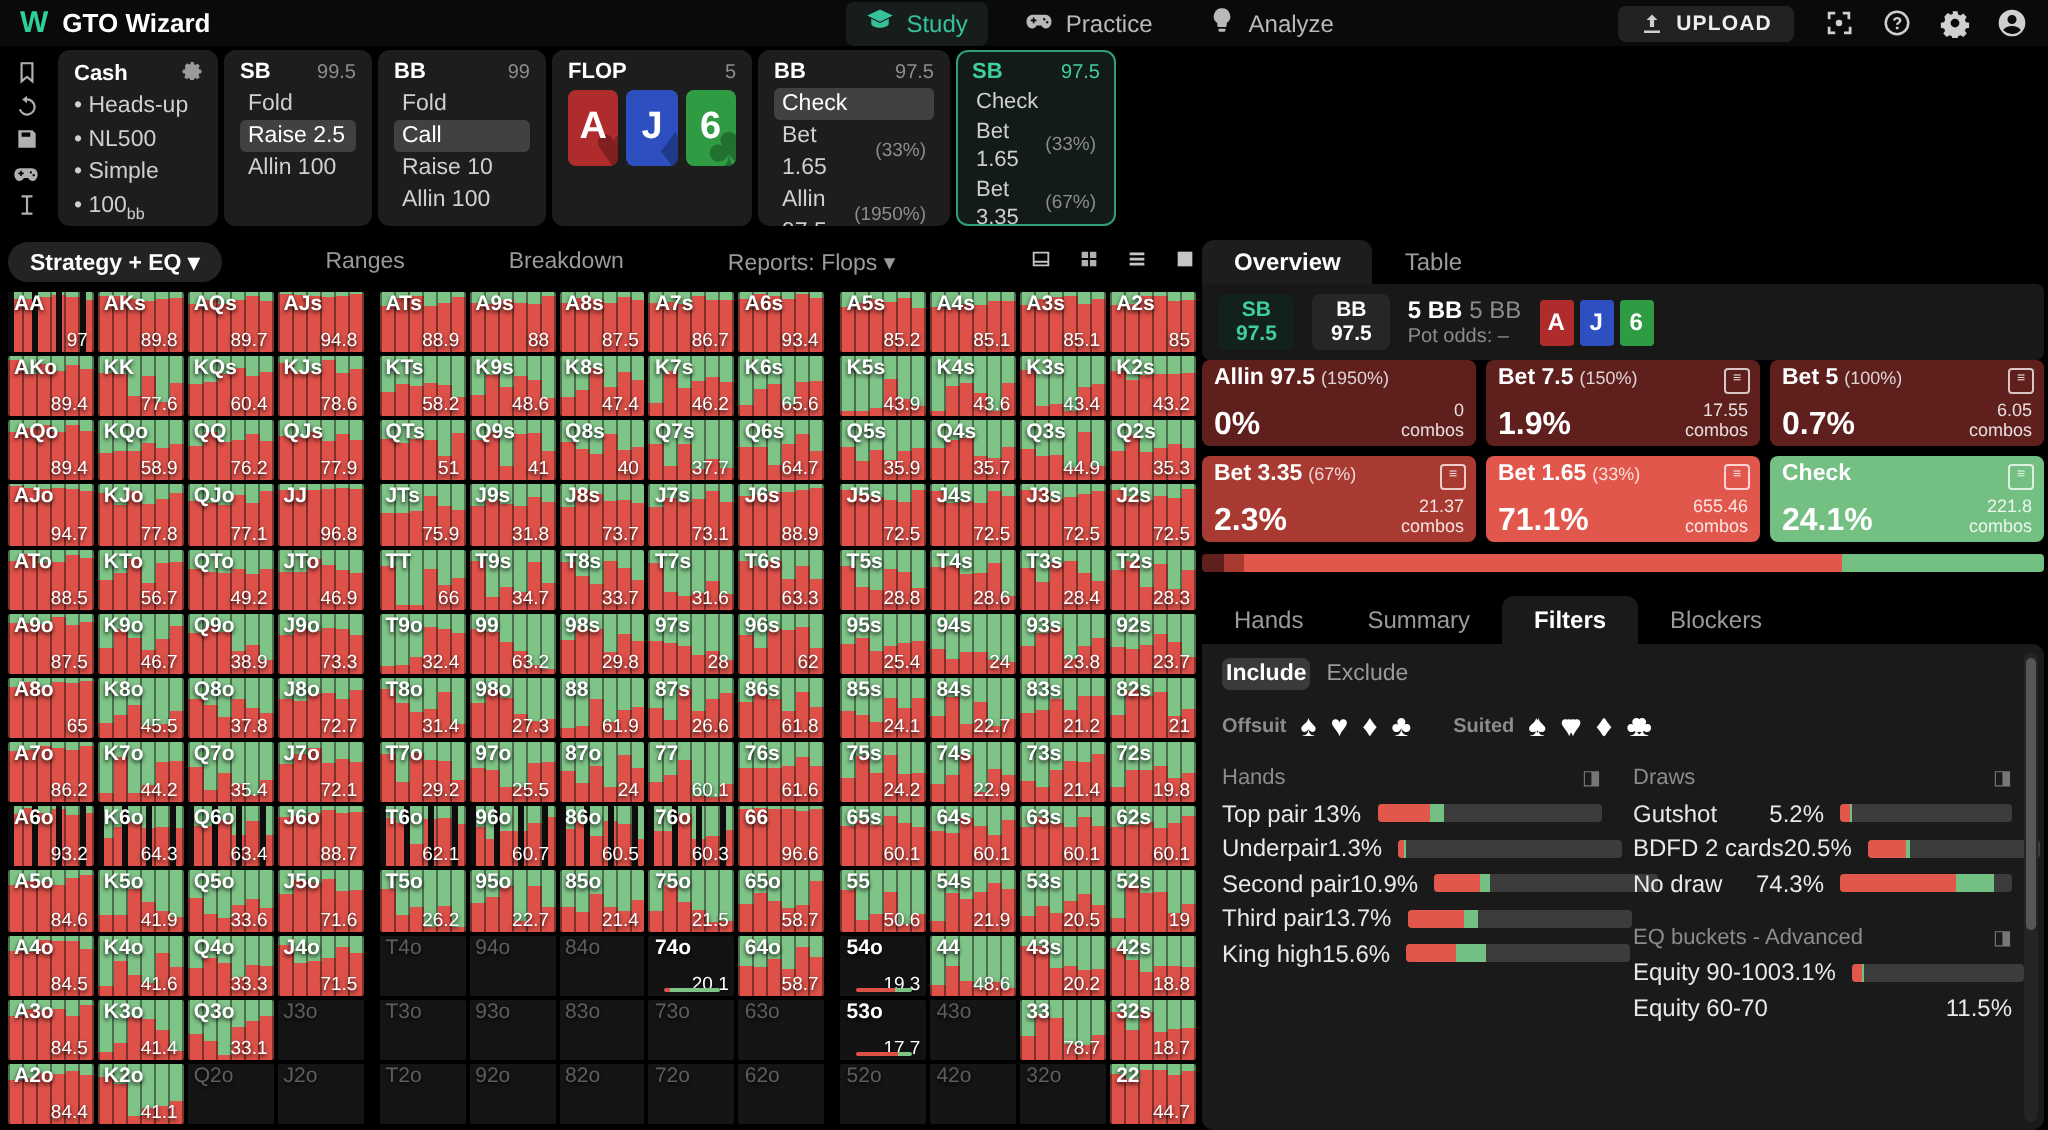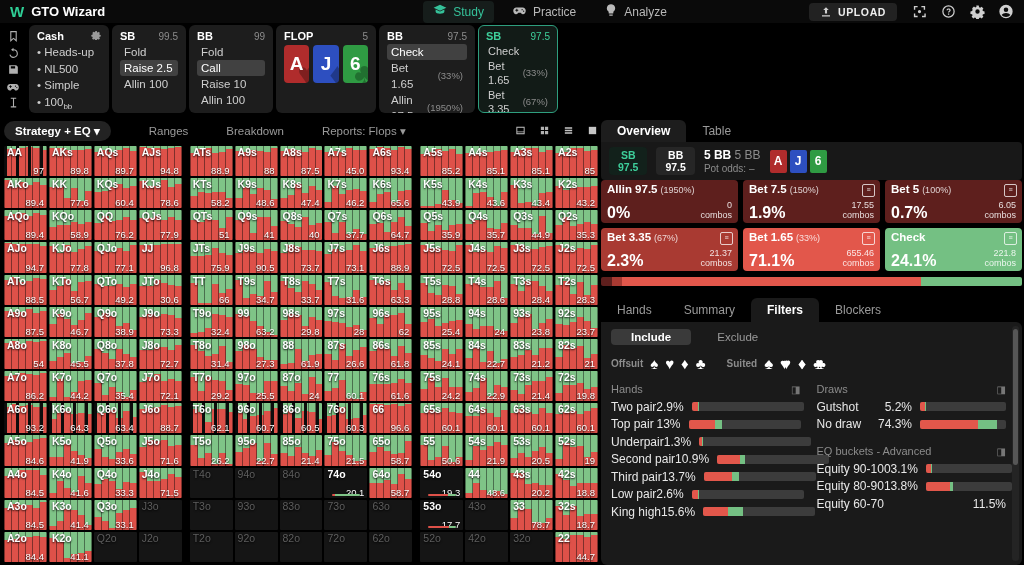--- a/index.html
+++ b/index.html
@@ -35,21 +35,21 @@
   .cardrow{display:flex;gap:4px;margin-top:3px}
   .pcard{width:27px;height:38px;border-radius:4px;display:flex;align-items:center;justify-content:center;
     font-weight:bold;font-size:19px;position:relative;overflow:hidden}
   .pcard .wm{position:absolute;right:-7px;bottom:-10px;font-size:32px;color:rgba(0,0,0,.28)}
   .panel.selp{border:1px solid #2e9e7e;background:#121b17;padding:4px 7px}
   .panel.selp .hd{color:#3ecf9b}
   .panel.selp .hd .stk{color:#3ecf9b}
   .panel.selp .pit{line-height:14.5px;font-size:11px;padding:0 2px}
   
   #lp{position:absolute;left:4px;top:120px;width:594px;height:442px}
-  #lp-tabs{height:22px;display:flex;align-items:center;gap:38px;font-size:11.5px;color:#9a9a9a}
+  #lp-tabs{height:22px;display:flex;align-items:center;gap:52px;font-size:11.5px;color:#9a9a9a}
   .lpill{background:#232323;border-radius:12px;padding:3px 11px;color:#fff;font-weight:bold;cursor:pointer}
   .ltab{cursor:pointer}
   #view-icons{margin-left:auto;display:flex;gap:13px;color:#c5c5c5;align-items:center}
   #view-icons svg{width:11px;height:11px;cursor:pointer}
   #matrix{position:absolute;left:0;top:26px;width:594px;height:416px;display:grid;
     grid-template-columns:repeat(4,1fr) 4px repeat(5,1fr) 4px repeat(4,1fr);
     grid-template-rows:repeat(13,1fr);gap:2px}
   .cell{position:relative;border-radius:1px;overflow:hidden;cursor:pointer;background-repeat:no-repeat}
   .cell .cl{position:absolute;top:0px;left:3px;font-size:10.5px;font-weight:bold;
     text-shadow:0 1px 2px rgba(0,0,0,.9)}
@@ -86,21 +86,21 @@
   .acard .big{position:absolute;left:6px;bottom:1px;font-size:16px;font-weight:bold}
   .acard .cmb{position:absolute;right:6px;bottom:3px;text-align:right;font-size:9px;color:rgba(255,255,255,.85);line-height:9.5px}
   .acard .note{position:absolute;top:4px;right:5px;width:11px;height:11px;border:1px solid rgba(255,255,255,.75);
     border-radius:2px;font-size:7px;line-height:10px;text-align:center;color:rgba(255,255,255,.85)}
   #sbar{height:9px;border-radius:2px;overflow:hidden;display:flex;margin-top:6px}
   #subtabs{display:flex;font-size:12px;color:#9a9a9a;margin-top:12px;align-items:flex-end}
   .stab{padding:5px 16px;cursor:pointer}
   .stab.active{background:#1a1a1a;border-radius:6px 6px 0 0;color:#fff;font-weight:bold}
   #fpanel{background:#1a1a1a;border-radius:0 6px 6px 6px;padding:7px 16px 4px 10px;flex:1;position:relative;overflow:hidden}
   .ie-row{display:flex;gap:6px;align-items:center}
-  .iepill{font-size:11.5px;padding:2px 20px;border-radius:4px;color:#9a9a9a;cursor:pointer}
+  .iepill{font-size:11.5px;padding:2px 2px;border-radius:4px;color:#9a9a9a;cursor:pointer}
   .iepill.on{background:#3a3a3a;color:#fff;font-weight:bold}
   .suitrow{display:flex;align-items:center;gap:7px;margin:8px 0 6px;height:20px}
   .suitlbl{font-size:10px;font-weight:bold;color:#8c8c8c}
   .suitbtn{font-size:15px;color:#fff;cursor:pointer;line-height:15px}
   .suitbtn.pair{letter-spacing:-7px;margin-right:7px}
   .fcols{display:flex;gap:16px}
   .fcol{flex:1;min-width:0}
   .shead{display:flex;justify-content:space-between;align-items:center;font-size:11px;color:#8c8c8c;margin:4px 0 3px}
   .shead .tgl{cursor:pointer;font-size:10px;color:#777}
   .frow{display:flex;align-items:center;height:17.5px}
@@ -342,21 +342,21 @@
       <div class="cell" style="background-image: repeating-linear-gradient(90deg, rgba(8, 8, 8, 0.45) 0px, rgba(8, 8, 8, 0.45) 1px, rgba(0, 0, 0, 0) 1px, rgba(0, 0, 0, 0) 7px), linear-gradient(rgb(127, 196, 135) 17.6%, rgb(222, 81, 73) 17.6%), linear-gradient(rgb(127, 196, 135) 19.7%, rgb(222, 81, 73) 19.7%), linear-gradient(rgb(127, 196, 135) 13.8%, rgb(222, 81, 73) 13.8%), linear-gradient(rgb(127, 196, 135) 18.3%, rgb(222, 81, 73) 18.3%), linear-gradient(rgb(127, 196, 135) 20.3%, rgb(222, 81, 73) 20.3%), linear-gradient(rgb(127, 196, 135) 6.1%, rgb(222, 81, 73) 6.1%); background-size: 100% 100%, 18.7% 100%, 18.7% 100%, 18.7% 100%, 18.7% 100%, 18.7% 100%, 18.7% 100%; background-position: 0px 0px, 0% 0px, 20% 0px, 40% 0px, 60% 0px, 80% 0px, 100% 0px;">
         <span class="cl">A9s</span>
         <span class="cv">88</span>
       </div>
       <div class="cell" style="background-image: repeating-linear-gradient(90deg, rgba(8, 8, 8, 0.45) 0px, rgba(8, 8, 8, 0.45) 1px, rgba(0, 0, 0, 0) 1px, rgba(0, 0, 0, 0) 7px), linear-gradient(rgb(127, 196, 135) 18.2%, rgb(222, 81, 73) 18.2%), linear-gradient(rgb(127, 196, 135) 9.4%, rgb(222, 81, 73) 9.4%), linear-gradient(rgb(127, 196, 135) 12.2%, rgb(222, 81, 73) 12.2%), linear-gradient(rgb(127, 196, 135) 19.1%, rgb(222, 81, 73) 19.1%), linear-gradient(rgb(127, 196, 135) 8.3%, rgb(222, 81, 73) 8.3%), linear-gradient(rgb(127, 196, 135) 14.1%, rgb(222, 81, 73) 14.1%); background-size: 100% 100%, 18.7% 100%, 18.7% 100%, 18.7% 100%, 18.7% 100%, 18.7% 100%, 18.7% 100%; background-position: 0px 0px, 0% 0px, 20% 0px, 40% 0px, 60% 0px, 80% 0px, 100% 0px;">
         <span class="cl">A8s</span>
         <span class="cv">87.5</span>
       </div>
       <div class="cell" style="background-image: repeating-linear-gradient(90deg, rgba(8, 8, 8, 0.45) 0px, rgba(8, 8, 8, 0.45) 1px, rgba(0, 0, 0, 0) 1px, rgba(0, 0, 0, 0) 7px), linear-gradient(rgb(127, 196, 135) 18.8%, rgb(222, 81, 73) 18.8%), linear-gradient(rgb(127, 196, 135) 17.2%, rgb(222, 81, 73) 17.2%), linear-gradient(rgb(127, 196, 135) 20.5%, rgb(222, 81, 73) 20.5%), linear-gradient(rgb(127, 196, 135) 6.6%, rgb(222, 81, 73) 6.6%), linear-gradient(rgb(127, 196, 135) 14%, rgb(222, 81, 73) 14%), linear-gradient(rgb(127, 196, 135) 13%, rgb(222, 81, 73) 13%); background-size: 100% 100%, 18.7% 100%, 18.7% 100%, 18.7% 100%, 18.7% 100%, 18.7% 100%, 18.7% 100%; background-position: 0px 0px, 0% 0px, 20% 0px, 40% 0px, 60% 0px, 80% 0px, 100% 0px;">
         <span class="cl">A7s</span>
-        <span class="cv">45.0</span>
+        <span class="cv">86.7</span>
       </div>
       <div class="cell" style="background-image: repeating-linear-gradient(90deg, rgba(8, 8, 8, 0.45) 0px, rgba(8, 8, 8, 0.45) 1px, rgba(0, 0, 0, 0) 1px, rgba(0, 0, 0, 0) 7px), linear-gradient(rgb(127, 196, 135) 11.4%, rgb(222, 81, 73) 11.4%), linear-gradient(rgb(127, 196, 135) 4.1%, rgb(222, 81, 73) 4.1%), linear-gradient(rgb(127, 196, 135) 6.3%, rgb(222, 81, 73) 6.3%), linear-gradient(rgb(127, 196, 135) 11.8%, rgb(222, 81, 73) 11.8%), linear-gradient(rgb(127, 196, 135) 3.3%, rgb(222, 81, 73) 3.3%), linear-gradient(rgb(127, 196, 135) 10.6%, rgb(222, 81, 73) 10.6%); background-size: 100% 100%, 18.7% 100%, 18.7% 100%, 18.7% 100%, 18.7% 100%, 18.7% 100%, 18.7% 100%; background-position: 0px 0px, 0% 0px, 20% 0px, 40% 0px, 60% 0px, 80% 0px, 100% 0px;">
         <span class="cl">A6s</span>
         <span class="cv">93.4</span>
       </div>
       <div></div>
       <div class="cell" style="background-image: repeating-linear-gradient(90deg, rgba(8, 8, 8, 0.45) 0px, rgba(8, 8, 8, 0.45) 1px, rgba(0, 0, 0, 0) 1px, rgba(0, 0, 0, 0) 7px), linear-gradient(rgb(127, 196, 135) 25.1%, rgb(222, 81, 73) 25.1%), linear-gradient(rgb(127, 196, 135) 18.4%, rgb(222, 81, 73) 18.4%), linear-gradient(rgb(127, 196, 135) 11.4%, rgb(222, 81, 73) 11.4%), linear-gradient(rgb(127, 196, 135) 16.2%, rgb(222, 81, 73) 16.2%), linear-gradient(rgb(127, 196, 135) 9.7%, rgb(222, 81, 73) 9.7%), linear-gradient(rgb(127, 196, 135) 27.4%, rgb(222, 81, 73) 27.4%); background-size: 100% 100%, 18.7% 100%, 18.7% 100%, 18.7% 100%, 18.7% 100%, 18.7% 100%, 18.7% 100%; background-position: 0px 0px, 0% 0px, 20% 0px, 40% 0px, 60% 0px, 80% 0px, 100% 0px;">
         <span class="cl">A5s</span>
         <span class="cv">85.2</span>
       </div>
@@ -496,21 +496,21 @@
         <span class="cl">JJ</span>
         <span class="cv">96.8</span>
       </div>
       <div></div>
       <div class="cell" style="background-image: repeating-linear-gradient(90deg, rgba(8, 8, 8, 0.45) 0px, rgba(8, 8, 8, 0.45) 1px, rgba(0, 0, 0, 0) 1px, rgba(0, 0, 0, 0) 7px), linear-gradient(rgb(127, 196, 135) 46.3%, rgb(222, 81, 73) 46.3%), linear-gradient(rgb(127, 196, 135) 46.5%, rgb(222, 81, 73) 46.5%), linear-gradient(rgb(127, 196, 135) 43.2%, rgb(222, 81, 73) 43.2%), linear-gradient(rgb(127, 196, 135) 19.4%, rgb(222, 81, 73) 19.4%), linear-gradient(rgb(127, 196, 135) 35.9%, rgb(222, 81, 73) 35.9%), linear-gradient(rgb(127, 196, 135) 41.6%, rgb(222, 81, 73) 41.6%); background-size: 100% 100%, 18.7% 100%, 18.7% 100%, 18.7% 100%, 18.7% 100%, 18.7% 100%, 18.7% 100%; background-position: 0px 0px, 0% 0px, 20% 0px, 40% 0px, 60% 0px, 80% 0px, 100% 0px;">
         <span class="cl">JTs</span>
         <span class="cv">75.9</span>
       </div>
       <div class="cell" style="background-image: repeating-linear-gradient(90deg, rgba(8, 8, 8, 0.45) 0px, rgba(8, 8, 8, 0.45) 1px, rgba(0, 0, 0, 0) 1px, rgba(0, 0, 0, 0) 7px), linear-gradient(rgb(127, 196, 135) 35.5%, rgb(222, 81, 73) 35.5%), linear-gradient(rgb(127, 196, 135) 26.2%, rgb(222, 81, 73) 26.2%), linear-gradient(rgb(127, 196, 135) 31.7%, rgb(222, 81, 73) 31.7%), linear-gradient(rgb(127, 196, 135) 35.8%, rgb(222, 81, 73) 35.8%), linear-gradient(rgb(127, 196, 135) 21.5%, rgb(222, 81, 73) 21.5%), linear-gradient(rgb(127, 196, 135) 29.8%, rgb(222, 81, 73) 29.8%); background-size: 100% 100%, 18.7% 100%, 18.7% 100%, 18.7% 100%, 18.7% 100%, 18.7% 100%, 18.7% 100%; background-position: 0px 0px, 0% 0px, 20% 0px, 40% 0px, 60% 0px, 80% 0px, 100% 0px;">
         <span class="cl">J9s</span>
-        <span class="cv">90.5</span>
+        <span class="cv">31.8</span>
       </div>
       <div class="cell" style="background-image: repeating-linear-gradient(90deg, rgba(8, 8, 8, 0.45) 0px, rgba(8, 8, 8, 0.45) 1px, rgba(0, 0, 0, 0) 1px, rgba(0, 0, 0, 0) 7px), linear-gradient(rgb(127, 196, 135) 36.5%, rgb(222, 81, 73) 36.5%), linear-gradient(rgb(127, 196, 135) 9.1%, rgb(222, 81, 73) 9.1%), linear-gradient(rgb(127, 196, 135) 15.4%, rgb(222, 81, 73) 15.4%), linear-gradient(rgb(127, 196, 135) 26.8%, rgb(222, 81, 73) 26.8%), linear-gradient(rgb(127, 196, 135) 26.6%, rgb(222, 81, 73) 26.6%), linear-gradient(rgb(127, 196, 135) 30.3%, rgb(222, 81, 73) 30.3%); background-size: 100% 100%, 18.7% 100%, 18.7% 100%, 18.7% 100%, 18.7% 100%, 18.7% 100%, 18.7% 100%; background-position: 0px 0px, 0% 0px, 20% 0px, 40% 0px, 60% 0px, 80% 0px, 100% 0px;">
         <span class="cl">J8s</span>
         <span class="cv">73.7</span>
       </div>
       <div class="cell" style="background-image: repeating-linear-gradient(90deg, rgba(8, 8, 8, 0.45) 0px, rgba(8, 8, 8, 0.45) 1px, rgba(0, 0, 0, 0) 1px, rgba(0, 0, 0, 0) 7px), linear-gradient(rgb(127, 196, 135) 37.6%, rgb(222, 81, 73) 37.6%), linear-gradient(rgb(127, 196, 135) 22.1%, rgb(222, 81, 73) 22.1%), linear-gradient(rgb(127, 196, 135) 29.2%, rgb(222, 81, 73) 29.2%), linear-gradient(rgb(127, 196, 135) 24.5%, rgb(222, 81, 73) 24.5%), linear-gradient(rgb(127, 196, 135) 10.5%, rgb(222, 81, 73) 10.5%), linear-gradient(rgb(127, 196, 135) 29.6%, rgb(222, 81, 73) 29.6%); background-size: 100% 100%, 18.7% 100%, 18.7% 100%, 18.7% 100%, 18.7% 100%, 18.7% 100%, 18.7% 100%; background-position: 0px 0px, 0% 0px, 20% 0px, 40% 0px, 60% 0px, 80% 0px, 100% 0px;">
         <span class="cl">J7s</span>
         <span class="cv">73.1</span>
       </div>
       <div class="cell" style="background-image: repeating-linear-gradient(90deg, rgba(8, 8, 8, 0.45) 0px, rgba(8, 8, 8, 0.45) 1px, rgba(0, 0, 0, 0) 1px, rgba(0, 0, 0, 0) 7px), linear-gradient(rgb(127, 196, 135) 19.3%, rgb(222, 81, 73) 19.3%), linear-gradient(rgb(127, 196, 135) 17.5%, rgb(222, 81, 73) 17.5%), linear-gradient(rgb(127, 196, 135) 13.2%, rgb(222, 81, 73) 13.2%), linear-gradient(rgb(127, 196, 135) 12.8%, rgb(222, 81, 73) 12.8%), linear-gradient(rgb(127, 196, 135) 10.3%, rgb(222, 81, 73) 10.3%), linear-gradient(rgb(127, 196, 135) 6.5%, rgb(222, 81, 73) 6.5%); background-size: 100% 100%, 18.7% 100%, 18.7% 100%, 18.7% 100%, 18.7% 100%, 18.7% 100%, 18.7% 100%; background-position: 0px 0px, 0% 0px, 20% 0px, 40% 0px, 60% 0px, 80% 0px, 100% 0px;">
@@ -541,21 +541,21 @@
       <div class="cell" style="background-image: repeating-linear-gradient(90deg, rgba(8, 8, 8, 0.45) 0px, rgba(8, 8, 8, 0.45) 1px, rgba(0, 0, 0, 0) 1px, rgba(0, 0, 0, 0) 7px), linear-gradient(rgb(127, 196, 135) 50.4%, rgb(222, 81, 73) 50.4%), linear-gradient(rgb(127, 196, 135) 37.8%, rgb(222, 81, 73) 37.8%), linear-gradient(rgb(127, 196, 135) 14.2%, rgb(222, 81, 73) 14.2%), linear-gradient(rgb(127, 196, 135) 54.2%, rgb(222, 81, 73) 54.2%), linear-gradient(rgb(127, 196, 135) 22.4%, rgb(222, 81, 73) 22.4%), linear-gradient(rgb(127, 196, 135) 19.5%, rgb(222, 81, 73) 19.5%); background-size: 100% 100%, 18.7% 100%, 18.7% 100%, 18.7% 100%, 18.7% 100%, 18.7% 100%, 18.7% 100%; background-position: 0px 0px, 0% 0px, 20% 0px, 40% 0px, 60% 0px, 80% 0px, 100% 0px;">
         <span class="cl">KTo</span>
         <span class="cv">56.7</span>
       </div>
       <div class="cell" style="background-image: repeating-linear-gradient(90deg, rgba(8, 8, 8, 0.45) 0px, rgba(8, 8, 8, 0.45) 1px, rgba(0, 0, 0, 0) 1px, rgba(0, 0, 0, 0) 7px), linear-gradient(rgb(127, 196, 135) 31%, rgb(222, 81, 73) 31%), linear-gradient(rgb(127, 196, 135) 36.4%, rgb(222, 81, 73) 36.4%), linear-gradient(rgb(127, 196, 135) 37.9%, rgb(222, 81, 73) 37.9%), linear-gradient(rgb(127, 196, 135) 31.1%, rgb(222, 81, 73) 31.1%), linear-gradient(rgb(127, 196, 135) 40%, rgb(222, 81, 73) 40%), linear-gradient(rgb(127, 196, 135) 31.4%, rgb(222, 81, 73) 31.4%); background-size: 100% 100%, 18.7% 100%, 18.7% 100%, 18.7% 100%, 18.7% 100%, 18.7% 100%, 18.7% 100%; background-position: 0px 0px, 0% 0px, 20% 0px, 40% 0px, 60% 0px, 80% 0px, 100% 0px;">
         <span class="cl">QTo</span>
         <span class="cv">49.2</span>
       </div>
       <div class="cell" style="background-image: repeating-linear-gradient(90deg, rgba(8, 8, 8, 0.45) 0px, rgba(8, 8, 8, 0.45) 1px, rgba(0, 0, 0, 0) 1px, rgba(0, 0, 0, 0) 7px), linear-gradient(rgb(127, 196, 135) 36.2%, rgb(222, 81, 73) 36.2%), linear-gradient(rgb(127, 196, 135) 35.9%, rgb(222, 81, 73) 35.9%), linear-gradient(rgb(127, 196, 135) 15.2%, rgb(222, 81, 73) 15.2%), linear-gradient(rgb(127, 196, 135) 25.6%, rgb(222, 81, 73) 25.6%), linear-gradient(rgb(127, 196, 135) 33%, rgb(222, 81, 73) 33%), linear-gradient(rgb(127, 196, 135) 37.8%, rgb(222, 81, 73) 37.8%); background-size: 100% 100%, 18.7% 100%, 18.7% 100%, 18.7% 100%, 18.7% 100%, 18.7% 100%, 18.7% 100%; background-position: 0px 0px, 0% 0px, 20% 0px, 40% 0px, 60% 0px, 80% 0px, 100% 0px;">
         <span class="cl">JTo</span>
-        <span class="cv">30.6</span>
+        <span class="cv">46.9</span>
       </div>
       <div></div>
       <div class="cell" style="background-image: repeating-linear-gradient(90deg, rgba(8, 8, 8, 0.45) 0px, rgba(8, 8, 8, 0.45) 1px, rgba(0, 0, 0, 0) 1px, rgba(0, 0, 0, 0) 7px), linear-gradient(rgb(127, 196, 135) 26.1%, rgb(222, 81, 73) 26.1%), linear-gradient(rgb(127, 196, 135) 92%, rgb(222, 81, 73) 92%), linear-gradient(rgb(127, 196, 135) 92%, rgb(222, 81, 73) 92%), linear-gradient(rgb(127, 196, 135) 31.3%, rgb(222, 81, 73) 31.3%), linear-gradient(rgb(127, 196, 135) 58.7%, rgb(222, 81, 73) 58.7%), linear-gradient(rgb(127, 196, 135) 46.1%, rgb(222, 81, 73) 46.1%); background-size: 100% 100%, 18.7% 100%, 18.7% 100%, 18.7% 100%, 18.7% 100%, 18.7% 100%, 18.7% 100%; background-position: 0px 0px, 0% 0px, 20% 0px, 40% 0px, 60% 0px, 80% 0px, 100% 0px;">
         <span class="cl">TT</span>
         <span class="cv">66</span>
       </div>
       <div class="cell" style="background-image: repeating-linear-gradient(90deg, rgba(8, 8, 8, 0.45) 0px, rgba(8, 8, 8, 0.45) 1px, rgba(0, 0, 0, 0) 1px, rgba(0, 0, 0, 0) 7px), linear-gradient(rgb(127, 196, 135) 18.1%, rgb(222, 81, 73) 18.1%), linear-gradient(rgb(127, 196, 135) 77.7%, rgb(222, 81, 73) 77.7%), linear-gradient(rgb(127, 196, 135) 62.3%, rgb(222, 81, 73) 62.3%), linear-gradient(rgb(127, 196, 135) 69.3%, rgb(222, 81, 73) 69.3%), linear-gradient(rgb(127, 196, 135) 19.7%, rgb(222, 81, 73) 19.7%), linear-gradient(rgb(127, 196, 135) 55.6%, rgb(222, 81, 73) 55.6%); background-size: 100% 100%, 18.7% 100%, 18.7% 100%, 18.7% 100%, 18.7% 100%, 18.7% 100%, 18.7% 100%; background-position: 0px 0px, 0% 0px, 20% 0px, 40% 0px, 60% 0px, 80% 0px, 100% 0px;">
         <span class="cl">T9s</span>
         <span class="cv">34.7</span>
       </div>
@@ -637,21 +637,21 @@
       <div class="cell" style="background-image: repeating-linear-gradient(90deg, rgba(8, 8, 8, 0.45) 0px, rgba(8, 8, 8, 0.45) 1px, rgba(0, 0, 0, 0) 1px, rgba(0, 0, 0, 0) 7px), linear-gradient(rgb(127, 196, 135) 53.6%, rgb(222, 81, 73) 53.6%), linear-gradient(rgb(127, 196, 135) 32.5%, rgb(222, 81, 73) 32.5%), linear-gradient(rgb(127, 196, 135) 24%, rgb(222, 81, 73) 24%), linear-gradient(rgb(127, 196, 135) 74.8%, rgb(222, 81, 73) 74.8%), linear-gradient(rgb(127, 196, 135) 53.7%, rgb(222, 81, 73) 53.7%), linear-gradient(rgb(127, 196, 135) 40.7%, rgb(222, 81, 73) 40.7%); background-size: 100% 100%, 18.7% 100%, 18.7% 100%, 18.7% 100%, 18.7% 100%, 18.7% 100%, 18.7% 100%; background-position: 0px 0px, 0% 0px, 20% 0px, 40% 0px, 60% 0px, 80% 0px, 100% 0px;">
         <span class="cl">93s</span>
         <span class="cv">23.8</span>
       </div>
       <div class="cell" style="background-image: repeating-linear-gradient(90deg, rgba(8, 8, 8, 0.45) 0px, rgba(8, 8, 8, 0.45) 1px, rgba(0, 0, 0, 0) 1px, rgba(0, 0, 0, 0) 7px), linear-gradient(rgb(127, 196, 135) 55.7%, rgb(222, 81, 73) 55.7%), linear-gradient(rgb(127, 196, 135) 58.4%, rgb(222, 81, 73) 58.4%), linear-gradient(rgb(127, 196, 135) 51.5%, rgb(222, 81, 73) 51.5%), linear-gradient(rgb(127, 196, 135) 33.4%, rgb(222, 81, 73) 33.4%), linear-gradient(rgb(127, 196, 135) 46.2%, rgb(222, 81, 73) 46.2%), linear-gradient(rgb(127, 196, 135) 71.1%, rgb(222, 81, 73) 71.1%); background-size: 100% 100%, 18.7% 100%, 18.7% 100%, 18.7% 100%, 18.7% 100%, 18.7% 100%, 18.7% 100%; background-position: 0px 0px, 0% 0px, 20% 0px, 40% 0px, 60% 0px, 80% 0px, 100% 0px;">
         <span class="cl">92s</span>
         <span class="cv">23.7</span>
       </div>
       <div class="cell" style="background-image: repeating-linear-gradient(90deg, rgba(8, 8, 8, 0.45) 0px, rgba(8, 8, 8, 0.45) 1px, rgba(0, 0, 0, 0) 1px, rgba(0, 0, 0, 0) 7px), linear-gradient(rgb(127, 196, 135) 14.8%, rgb(222, 81, 73) 14.8%), linear-gradient(rgb(127, 196, 135) 7.3%, rgb(222, 81, 73) 7.3%), linear-gradient(rgb(127, 196, 135) 15.5%, rgb(222, 81, 73) 15.5%), linear-gradient(rgb(127, 196, 135) 5.9%, rgb(222, 81, 73) 5.9%), linear-gradient(rgb(127, 196, 135) 9.1%, rgb(222, 81, 73) 9.1%), linear-gradient(rgb(127, 196, 135) 5.6%, rgb(222, 81, 73) 5.6%); background-size: 100% 100%, 18.7% 100%, 18.7% 100%, 18.7% 100%, 18.7% 100%, 18.7% 100%, 18.7% 100%; background-position: 0px 0px, 0% 0px, 20% 0px, 40% 0px, 60% 0px, 80% 0px, 100% 0px;">
         <span class="cl">A8o</span>
-        <span class="cv">54</span>
+        <span class="cv">65</span>
       </div>
       <div class="cell" style="background-image: repeating-linear-gradient(90deg, rgba(8, 8, 8, 0.45) 0px, rgba(8, 8, 8, 0.45) 1px, rgba(0, 0, 0, 0) 1px, rgba(0, 0, 0, 0) 7px), linear-gradient(rgb(127, 196, 135) 74.4%, rgb(222, 81, 73) 74.4%), linear-gradient(rgb(127, 196, 135) 61.1%, rgb(222, 81, 73) 61.1%), linear-gradient(rgb(127, 196, 135) 45.8%, rgb(222, 81, 73) 45.8%), linear-gradient(rgb(127, 196, 135) 80.4%, rgb(222, 81, 73) 80.4%), linear-gradient(rgb(127, 196, 135) 76.2%, rgb(222, 81, 73) 76.2%), linear-gradient(rgb(127, 196, 135) 55.5%, rgb(222, 81, 73) 55.5%); background-size: 100% 100%, 18.7% 100%, 18.7% 100%, 18.7% 100%, 18.7% 100%, 18.7% 100%, 18.7% 100%; background-position: 0px 0px, 0% 0px, 20% 0px, 40% 0px, 60% 0px, 80% 0px, 100% 0px;">
         <span class="cl">K8o</span>
         <span class="cv">45.5</span>
       </div>
       <div class="cell" style="background-image: repeating-linear-gradient(90deg, rgba(8, 8, 8, 0.45) 0px, rgba(8, 8, 8, 0.45) 1px, rgba(0, 0, 0, 0) 1px, rgba(0, 0, 0, 0) 7px), linear-gradient(rgb(127, 196, 135) 34.4%, rgb(222, 81, 73) 34.4%), linear-gradient(rgb(127, 196, 135) 45.5%, rgb(222, 81, 73) 45.5%), linear-gradient(rgb(127, 196, 135) 65.1%, rgb(222, 81, 73) 65.1%), linear-gradient(rgb(127, 196, 135) 34.8%, rgb(222, 81, 73) 34.8%), linear-gradient(rgb(127, 196, 135) 50.2%, rgb(222, 81, 73) 50.2%), linear-gradient(rgb(127, 196, 135) 58.7%, rgb(222, 81, 73) 58.7%); background-size: 100% 100%, 18.7% 100%, 18.7% 100%, 18.7% 100%, 18.7% 100%, 18.7% 100%, 18.7% 100%; background-position: 0px 0px, 0% 0px, 20% 0px, 40% 0px, 60% 0px, 80% 0px, 100% 0px;">
         <span class="cl">Q8o</span>
         <span class="cv">37.8</span>
       </div>
       <div class="cell" style="background-image: repeating-linear-gradient(90deg, rgba(8, 8, 8, 0.45) 0px, rgba(8, 8, 8, 0.45) 1px, rgba(0, 0, 0, 0) 1px, rgba(0, 0, 0, 0) 7px), linear-gradient(rgb(127, 196, 135) 35.7%, rgb(222, 81, 73) 35.7%), linear-gradient(rgb(127, 196, 135) 37.9%, rgb(222, 81, 73) 37.9%), linear-gradient(rgb(127, 196, 135) 26.1%, rgb(222, 81, 73) 26.1%), linear-gradient(rgb(127, 196, 135) 25.2%, rgb(222, 81, 73) 25.2%), linear-gradient(rgb(127, 196, 135) 35.2%, rgb(222, 81, 73) 35.2%), linear-gradient(rgb(127, 196, 135) 19.2%, rgb(222, 81, 73) 19.2%); background-size: 100% 100%, 18.7% 100%, 18.7% 100%, 18.7% 100%, 18.7% 100%, 18.7% 100%, 18.7% 100%; background-position: 0px 0px, 0% 0px, 20% 0px, 40% 0px, 60% 0px, 80% 0px, 100% 0px;">
@@ -1099,28 +1099,20 @@
         <span class="suitbtn pair">♦♦</span>
         <span class="suitbtn pair">♣♣</span>
       </div>
     <div class="fcols">
       <div class="fcol" id="fcol-left">
           <div class="shead">
             <span>Hands</span>
             <span class="tgl">◨</span>
           </div>
           <div class="frow">
-            <span class="fn">Two pair</span>
-            <span class="fp">2.9%</span>
-            <div class="fbar" style="width: 112px;">
-              <div class="fr" style="width: 6.02308%;"></div>
-              <div class="fg" style="width: 0.669231%;"></div>
-            </div>
-          </div>
-          <div class="frow">
             <span class="fn">Top pair</span>
             <span class="fp">13%</span>
             <div class="fbar" style="width: 112px;">
               <div class="fr" style="width: 23.4%;"></div>
               <div class="fg" style="width: 6.6%;"></div>
             </div>
           </div>
           <div class="frow">
             <span class="fn">Underpair</span>
             <span class="fp">1.3%</span>
@@ -1139,28 +1131,20 @@
           </div>
           <div class="frow">
             <span class="fn">Third pair</span>
             <span class="fp">13.7%</span>
             <div class="fbar" style="width: 112px;">
               <div class="fr" style="width: 25.2923%;"></div>
               <div class="fg" style="width: 6.32308%;"></div>
             </div>
           </div>
           <div class="frow">
-            <span class="fn">Low pair</span>
-            <span class="fp">2.6%</span>
-            <div class="fbar" style="width: 112px;">
-              <div class="fr" style="width: 5.28%;"></div>
-              <div class="fg" style="width: 0.72%;"></div>
-            </div>
-          </div>
-          <div class="frow">
             <span class="fn">King high</span>
             <span class="fp">15.6%</span>
             <div class="fbar" style="width: 112px;">
               <div class="fr" style="width: 22.32%;"></div>
               <div class="fg" style="width: 13.68%;"></div>
             </div>
           </div>
         </div>
       <div class="fcol" id="fcol-right">
           <div class="shead">
@@ -1169,20 +1153,28 @@
           </div>
           <div class="frow">
             <span class="fn">Gutshot</span>
             <span class="fp">5.2%</span>
             <div class="fbar" style="width: 86px;">
               <div class="fr" style="width: 5.35397%;"></div>
               <div class="fg" style="width: 0.944818%;"></div>
             </div>
           </div>
           <div class="frow">
+            <span class="fn">BDFD 2 cards</span>
+            <span class="fp">20.5%</span>
+            <div class="fbar" style="width: 86px;">
+              <div class="fr" style="width: 21.852%;"></div>
+              <div class="fg" style="width: 2.97981%;"></div>
+            </div>
+          </div>
+          <div class="frow">
             <span class="fn">No draw</span>
             <span class="fp">74.3%</span>
             <div class="fbar" style="width: 86px;">
               <div class="fr" style="width: 67.5%;"></div>
               <div class="fg" style="width: 22.5%;"></div>
             </div>
           </div>
           <div style="height: 8px;"></div>
           <div class="shead">
             <span>EQ buckets - Advanced</span>
@@ -1190,28 +1182,20 @@
           </div>
           <div class="frow">
             <span class="fn">Equity 90-100</span>
             <span class="fp">3.1%</span>
             <div class="fbar" style="width: 86px;">
               <div class="fr" style="width: 6.08077%;"></div>
               <div class="fg" style="width: 1.07308%;"></div>
             </div>
           </div>
           <div class="frow">
-            <span class="fn">Equity 80-90</span>
-            <span class="fp">13.8%</span>
-            <div class="fbar" style="width: 86px;">
-              <div class="fr" style="width: 28.0246%;"></div>
-              <div class="fg" style="width: 3.82154%;"></div>
-            </div>
-          </div>
-          <div class="frow">
             <span class="fn">Equity 60-70</span>
             <span class="fp">11.5%</span>
           </div>
         </div>
     </div>
     <div id="fscroll">
         <div class="thumb"></div>
       </div>
   </div>
 </div>

